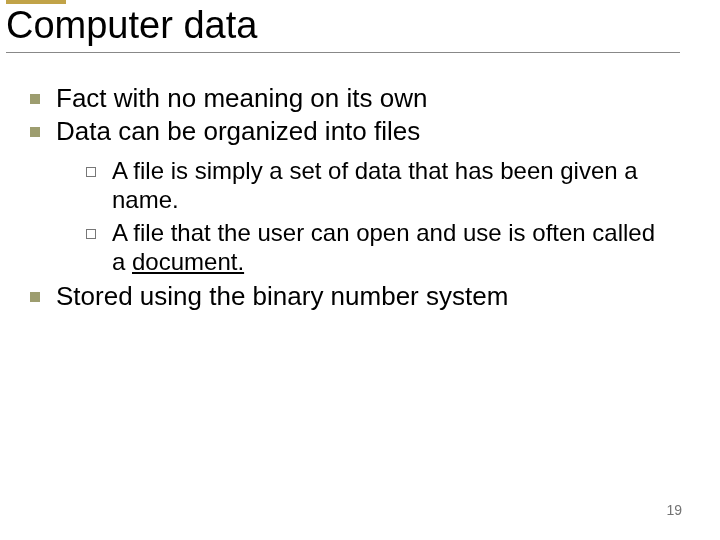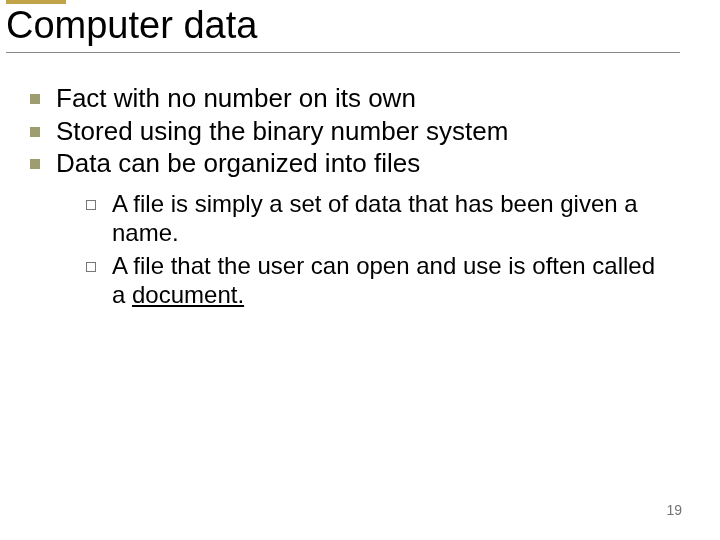--- a/index.html
+++ b/index.html
@@ -111,34 +111,34 @@
 
   <div class="title-wrap">
     <div class="title-top-rule"></div>
     <h1 class="title">Computer data</h1>
     <div class="title-underline"></div>
   </div>
 
   <div class="body">
     <ul class="lvl1">
       <li>
-        <span>Fact with no number on its own</span>
-      </li>
-      <li>
-        <span>Stored using the binary number system</span>
+        <span>Fact with no meaning on its own</span>
       </li>
       <li>
         <span>Data can be organized into files</span>
         <ul class="lvl2">
           <li>
             <span>A file is simply a set of data that has been given a name.</span>
           </li>
           <li>
             <span> A file that the user can open and use is often called a </span><span class="underline">document.</span>
           </li>
         </ul>
       </li>
+      <li>
+        <span>Stored using the binary number system</span>
+      </li>
     </ul>
   </div>
 
   <div class="page-number">19</div>
 
 </div>
 
 </body></html>

